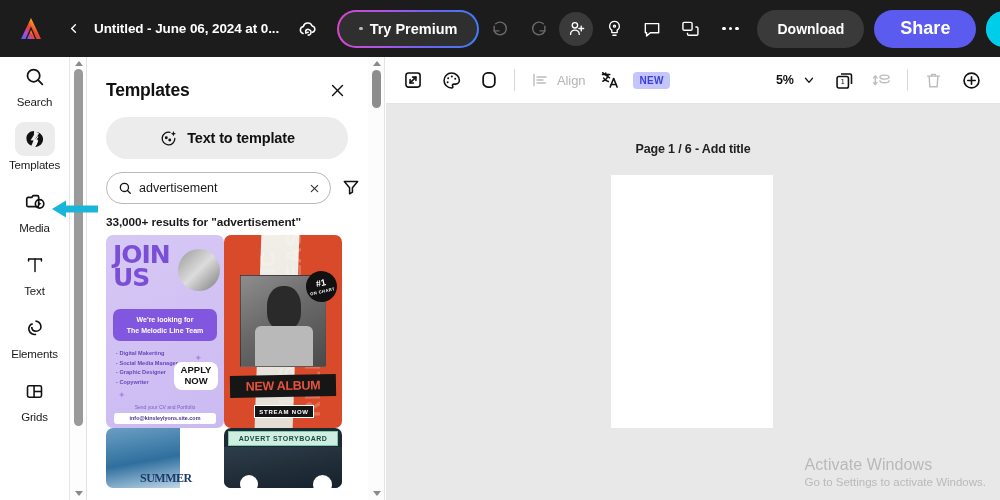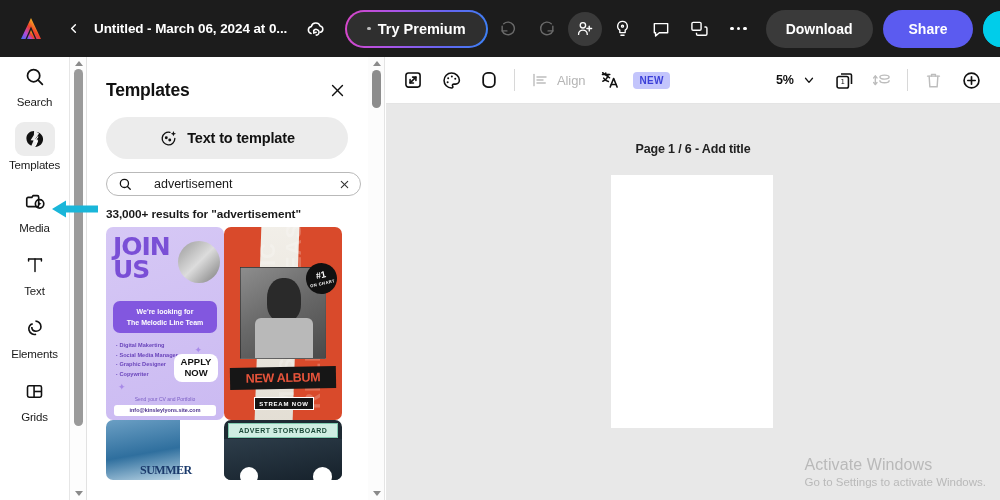--- a/index.html
+++ b/index.html
@@ -59,21 +59,21 @@
     gap: 3px; margin-left: 8px; cursor: pointer; flex: 0 0 auto;
   }
   .dots-btn i { width: 3.5px; height: 3.5px; border-radius: 50%; background: #fff; display: block; }
   .download-btn {
     margin-left: 12px; height: 38px; padding: 0 20px; border-radius: 19px;
     background: #3a3a3a; color: #fff; font-size: 14px; font-weight: bold;
     display: flex; align-items: center; cursor: pointer; flex: 0 0 auto;
   }
   .share-btn {
     margin-left: 10px; height: 38px; padding: 15px 26px; border-radius: 19px;
-    background: #5b5bf0; color: #fff; font-size: 14px; font-weight: bold;
+    background: #5b5bf0; color: #fff; font-size: 18px; font-weight: bold;
     display: flex; align-items: center; cursor: pointer; flex: 0 0 auto;
   }
   .avatar {
     margin-left: 10px; width: 36px; height: 36px; border-radius: 50%;
     background: #00c8e8; flex: 0 0 auto; cursor: pointer; overflow: hidden; position: relative;
   }
 
   
   .rail {
     position: absolute; left: 0; top: 57px; width: 70px; height: 443px;
@@ -120,22 +120,22 @@
   .panel-title { font-size: 17.5px; font-weight: bold; color: #111; letter-spacing: -0.2px; }
   .panel-close { width: 22px; height: 22px; color: #111; cursor: pointer; display:flex; align-items:center; justify-content:center;}
   .t2t-btn {
     margin: 16px 18px 0 18px; height: 42px; border-radius: 21px;
     background: #ececec; display: flex; align-items: center; justify-content: center;
     gap: 9px; cursor: pointer;
   }
   .t2t-label { font-size: 14.5px; font-weight: bold; color: #111; letter-spacing: -0.15px;}
   .search-row { display: flex; align-items: center; gap: 10px; margin: 13px 18px 0 18px; }
   .search-box {
-    flex: 1 1 auto; height: 24px; border: 1px solid #b9b9b9; border-radius: 16px;
-    display: flex; align-items: center; padding: 0 9px 0 11px; gap: 22px; background: #fff;
+    flex: 1 1 auto; height: 32px; border: 1px solid #b9b9b9; border-radius: 16px;
+    display: flex; align-items: center; padding: 0 9px 0 11px; gap: 7px; background: #fff;
   }
   .search-val { flex: 1 1 auto; font-size: 12.5px; color: #1a1a1a; border: none; outline: none; background: transparent; font-family: inherit; }
   .sb-clear { width: 14px; height: 14px; color: #333; cursor: pointer; flex:0 0 auto; display:flex;align-items:center;justify-content:center;}
   .filter-ico { width: 22px; height: 22px; color: #111; cursor: pointer; flex: 0 0 auto; }
   .results-text { margin: 11px 18px 0 18px; font-size: 11.8px; color: #1a1a1a; font-weight: bold; letter-spacing: -0.1px;}
   .grid {
     margin: 6px 0 0 18px; width: 246px;
     display: grid; grid-template-columns: 118px 118px; 
   }
   .card {
@@ -323,21 +323,21 @@
         <path d="M15 16 L19 25 L11 25 Z" fill="url(#lg1)"></path>
       </svg>
     </div>
 
     <div class="back-chev">
       <svg width="15" height="15" viewBox="0 0 24 24" fill="none" stroke="currentColor" stroke-width="2.3" stroke-linecap="round" stroke-linejoin="round">
           <polyline points="15 18 9 12 15 6"></polyline>
         </svg>
     </div>
 
-    <div class="doc-title">Untitled - March 06, 2024 at 0...</div>
+    <div class="doc-title">Untitled - June 06, 2024 at 0...</div>
 
     <div class="cloud-ico">
       <svg width="22" height="18" viewBox="0 0 24 20" fill="none" stroke="currentColor" stroke-width="1.7" stroke-linecap="round">
         <path d="M6.5 15 A4 4 0 0 1 6.8 7.2 A5.2 5.2 0 0 1 16.6 6.6 A3.6 3.6 0 0 1 17 13.6"></path>
         <path d="M12.2 16.8 a3.2 3.2 0 1 0 -2.4 -5.3"></path>
           <polyline points="9.4,11.8 9.6,14.4 12.2,13.6"></polyline>
       </svg>
     </div>
 
     <div class="premium-btn">

